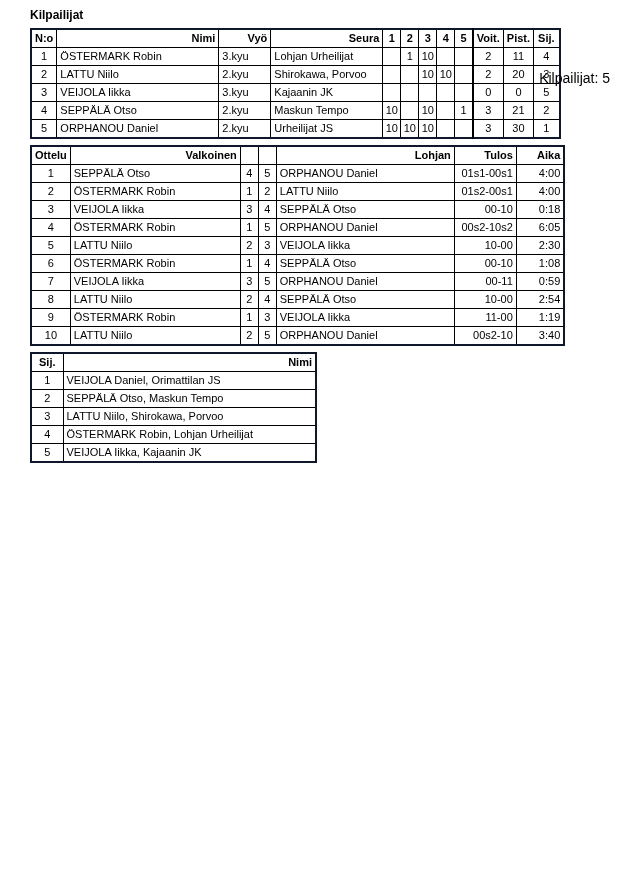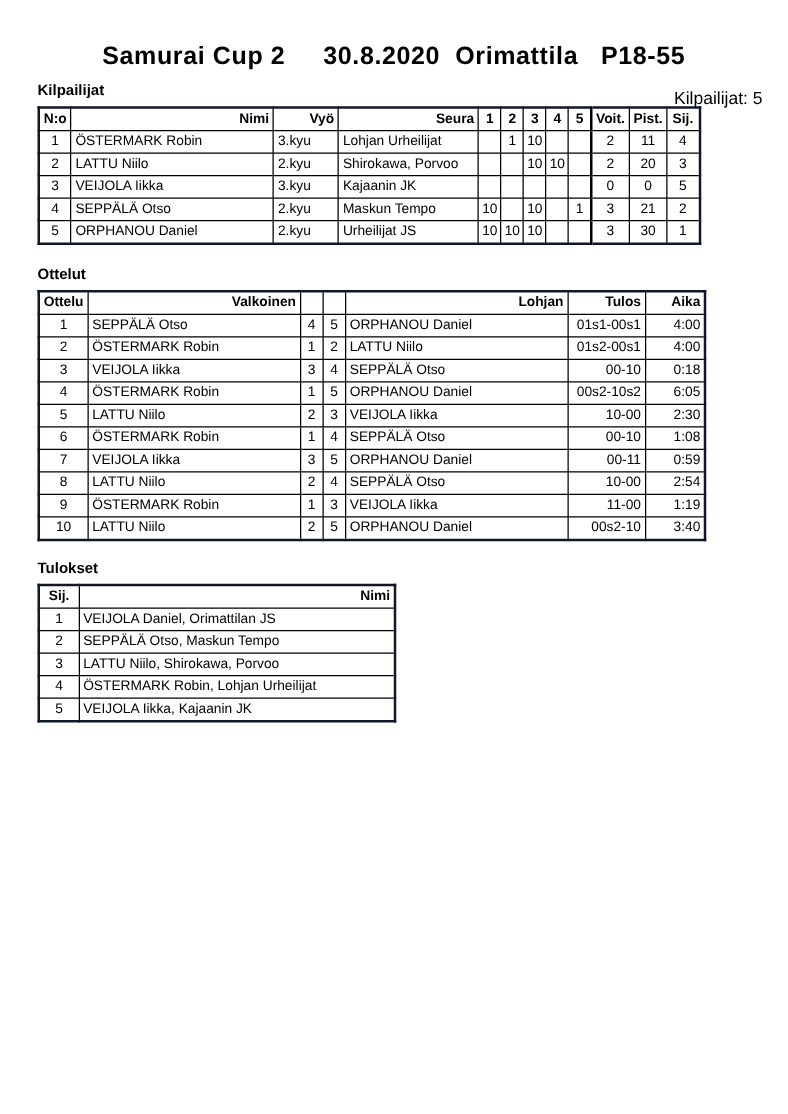--- a/index.html
+++ b/index.html
@@ -87,21 +87,20 @@
   
   #t-results tr > *:nth-child(1) { width: 32px; text-align: center; }
   #t-results tr > *:nth-child(2) { width: 253px; }
   #t-results td:nth-child(2) { text-align: left; }
 </style>
 </head>
 <body>
 
 <div class="page">
 
-  <div class="title">Samurai Cup 2     30.8.2020  Orimattila   P18-55</div>
 
   <div class="count-label">Kilpailijat: 5</div>
 
   <div class="heading-wrap h1gap">Kilpailijat</div>
 
   <table id="t-competitors">
     <thead>
         <tr>
           <th>N:o</th>
           <th>Nimi</th>
@@ -184,21 +183,20 @@
           <td>10</td>
           <td></td>
           <td></td>
           <td>3</td>
           <td>30</td>
           <td>1</td>
         </tr>
       </tbody>
   </table>
 
-  <div class="heading-wrap h2gap">Ottelut</div>
 
   <table id="t-matches">
     <thead>
         <tr>
           <th>Ottelu</th>
           <th>Valkoinen</th>
           <th></th>
           <th></th>
           <th>Lohjan</th>
           <th>Tulos</th>
@@ -292,21 +290,20 @@
           <td>LATTU Niilo</td>
           <td>2</td>
           <td>5</td>
           <td>ORPHANOU Daniel</td>
           <td>00s2-10</td>
           <td>3:40</td>
         </tr>
       </tbody>
   </table>
 
-  <div class="heading-wrap h3gap">Tulokset</div>
 
   <table id="t-results">
     <thead>
         <tr>
           <th>Sij.</th>
           <th>Nimi</th>
         </tr>
       </thead>
     <tbody>
         <tr>

